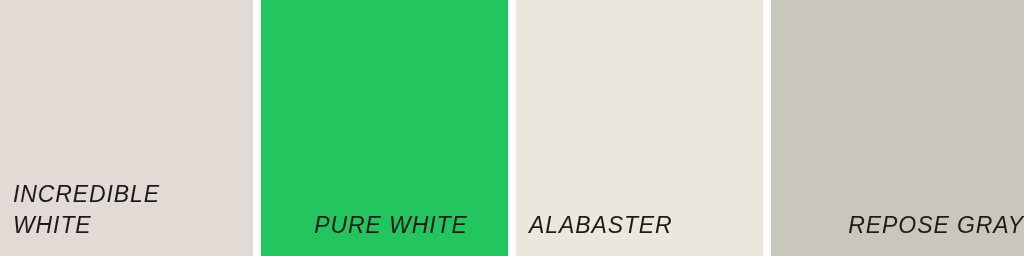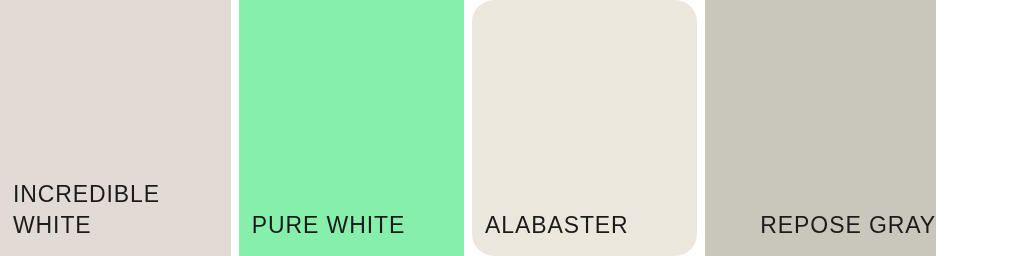--- a/index.html
+++ b/index.html
@@ -9,24 +9,25 @@
   }
   body {
     width: 1024px;
     height: 256px;
     overflow: hidden;
     font-family: "Liberation Sans", sans-serif;
   }
 
   #palette {
     display: flex;
-    width: 936px;
+    width: 1024px;
     height: 256px;
     background: #ffffff;
     gap: 8px;
+    font-style: italic;
   }
 
   .swatch {
     position: relative;
     height: 256px;
     box-sizing: border-box;
     display: flex;
     flex-direction: column;
     justify-content: flex-end;
     overflow: hidden;
@@ -47,25 +48,25 @@
 </head>
 <body>
 
 <div id="palette">
 
   <div class="swatch" style="width:253px; background:#E2DAD5;">
     <div class="swatch-label">INCREDIBLE
 WHITE</div>
   </div>
 
-  <div class="swatch" style="width:247px; background:#86efac;">
+  <div class="swatch" style="width:247px; background:#22c55e;text-align:center;">
     <div class="swatch-label">PURE WHITE</div>
   </div>
 
-  <div class="swatch" style="width:247px; background:#EBE7DD;border-radius:22px;">
+  <div class="swatch" style="width:247px; background:#EBE7DD;">
     <div class="swatch-label">ALABASTER</div>
   </div>
 
   <div class="swatch" style="width:253px; background:#C9C7BB;align-items:flex-end;">
     <div class="swatch-label">REPOSE GRAY</div>
   </div>
 
 </div>
 
 </body></html>

